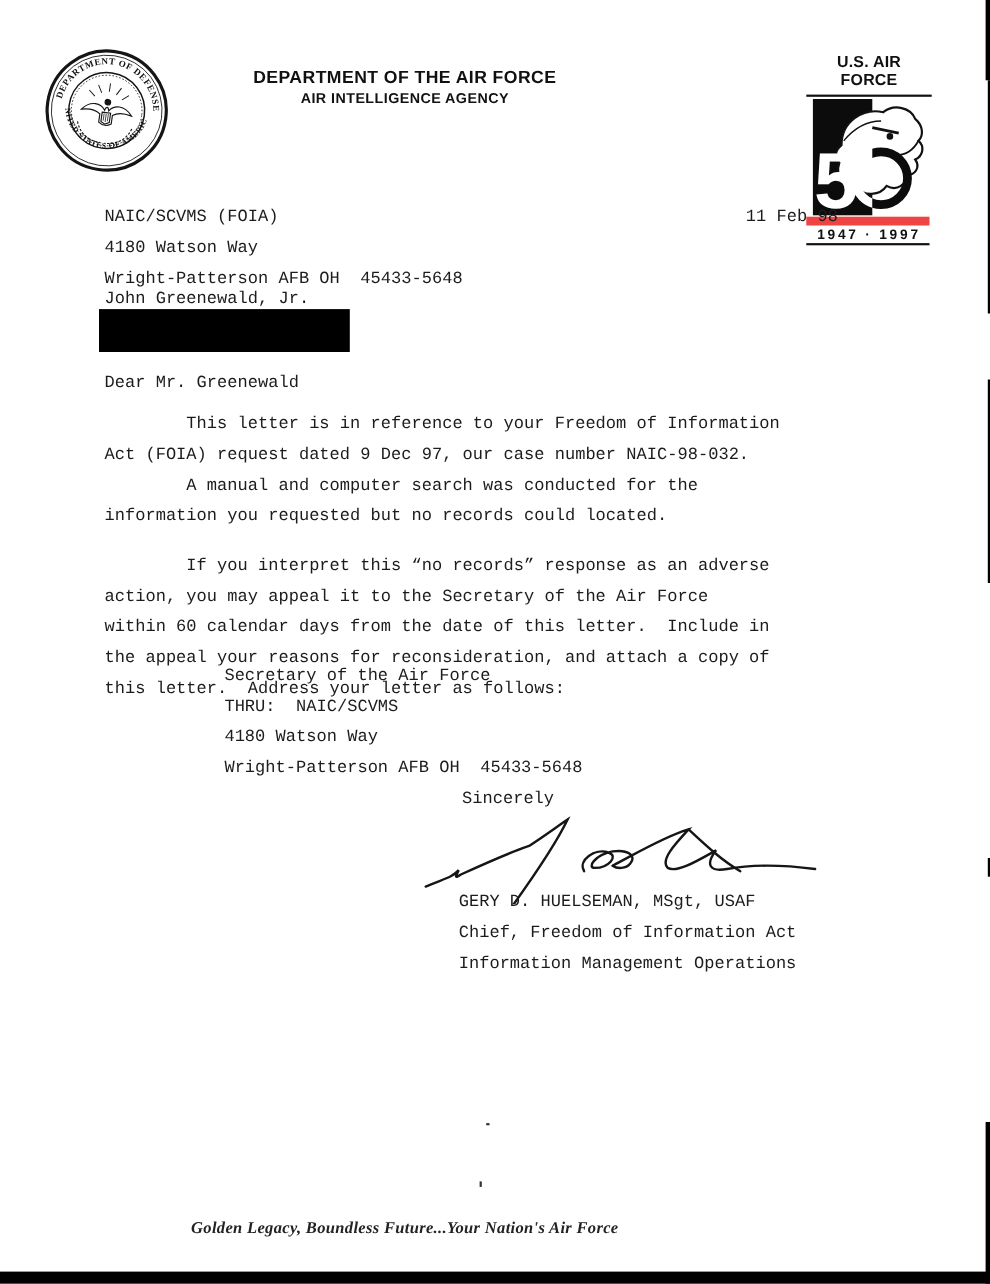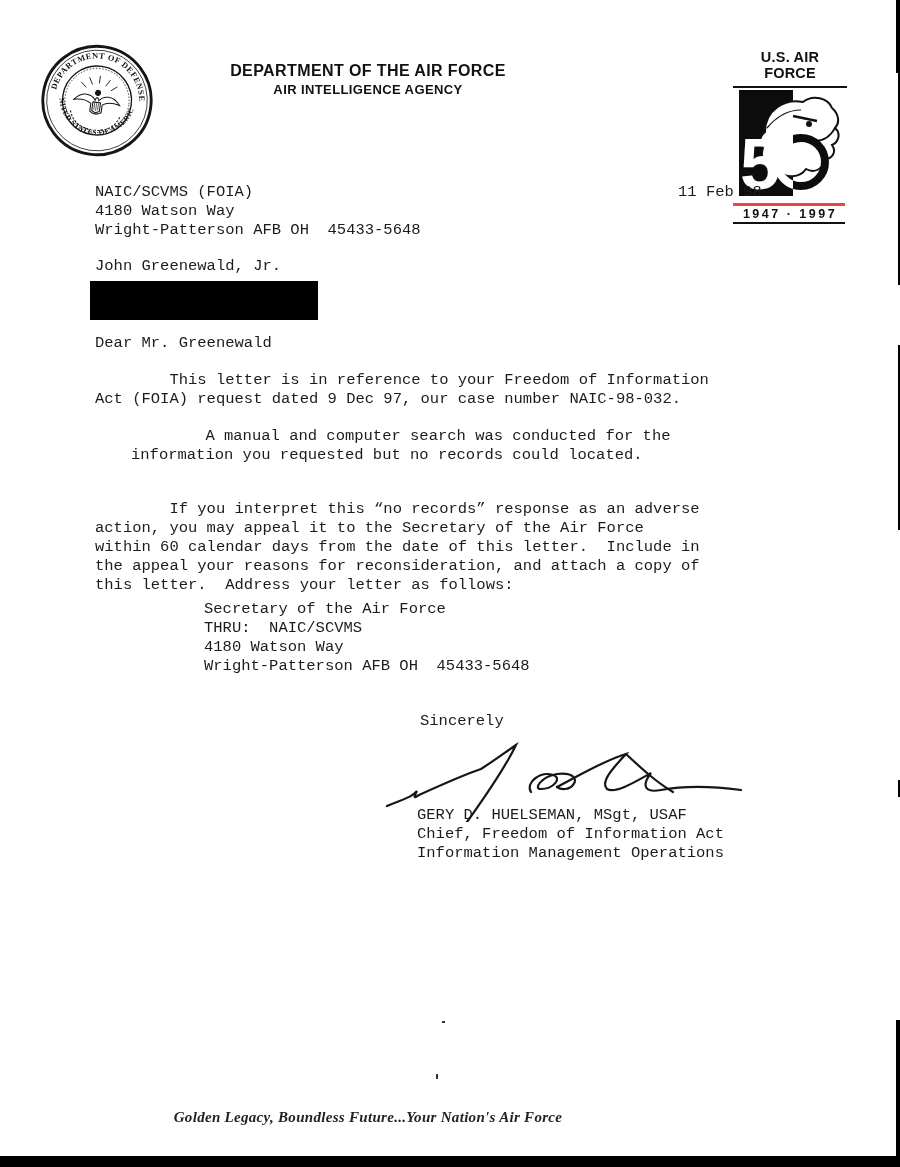--- a/index.html
+++ b/index.html
@@ -3,35 +3,35 @@
 <meta charset="utf-8">
 <style>
   html,body{margin:0;padding:0;}
   body{
     width:900px;height:1167px;position:relative;background:#ffffff;
     font-family:"Liberation Sans",sans-serif;color:#1a1a1a;overflow:hidden;
   }
   .abs{position:absolute;}
   .mono{
     font-family:"Liberation Mono","DejaVu Sans Mono",monospace;
-    font-size:15.5px;line-height:19px;white-space:pre;color:#1c1c1c;
+    font-size:15.5px;line-height:28px;white-space:pre;color:#1c1c1c;
     letter-spacing:0px;
   }
   .center-row{left:0;width:736px;text-align:center;}
   .hdr1{font-size:16px;font-weight:bold;letter-spacing:0.4px;color:#111;}
   .hdr2{font-size:13px;font-weight:bold;letter-spacing:0.4px;color:#111;}
   .usaf-logo{left:733px;top:49px;width:126px;}
   .usaf-title{
     width:114px;font-size:14.5px;font-weight:bold;letter-spacing:0.2px;
     border-bottom:2.5px solid #111;padding-bottom:5px;text-align:center;color:#111;
     font-family:"Liberation Sans",sans-serif;
   }
   .usaf-years{
-    width:110px;margin-top:7px;font-size:12.5px;font-weight:bold;letter-spacing:2.5px;
-    border-top:3px solid #ef4444;border-bottom:2.5px solid #111;padding:1px 0 1px 2px;
+    width:110px;margin-top:1px;font-size:12.5px;font-weight:bold;letter-spacing:2.5px;
+    border-top:8px solid #ef4444;border-bottom:2.5px solid #111;padding:1px 0 1px 2px;
     text-align:center;color:#111;
   }
   .redaction{background:#000;}
   .footer{
     font-family:"Liberation Serif","DejaVu Serif",serif;
     font-style:italic;font-weight:600;font-size:15px;color:#222;letter-spacing:0.3px;margin-top:16px;
   }
   .edge{background:#000;}
   .speck{background:#333;}
 </style>
@@ -106,21 +106,21 @@
 Wright-Patterson AFB OH  45433-5648</div>
 
 <div class="abs mono" style="left:95px;top:257px;">John Greenewald, Jr.</div>
 
 <div class="abs redaction" style="left:90px;top:281px;width:228px;height:39px;"></div>
 
 <div class="abs mono" style="left:95px;top:334px;">Dear Mr. Greenewald</div>
 
 <div class="abs mono" style="left:95px;top:371px;">        This letter is in reference to your Freedom of Information
 Act (FOIA) request dated 9 Dec 97, our case number NAIC-98-032.</div>
-<div class="abs mono" style="left:95px;top:427px;margin-left:36px;">        A manual and computer search was conducted for the
+<div class="abs mono" style="left:95px;top:427px;">        A manual and computer search was conducted for the
 information you requested but no records could located.</div>
 <div class="abs mono" style="left:95px;top:500px;">        If you interpret this “no records” response as an adverse
 action, you may appeal it to the Secretary of the Air Force
 within 60 calendar days from the date of this letter.  Include in
 the appeal your reasons for reconsideration, and attach a copy of
 this letter.  Address your letter as follows:</div>
 
 <div class="abs mono" style="left:204px;top:600px;">Secretary of the Air Force
 THRU:  NAIC/SCVMS
 4180 Watson Way

